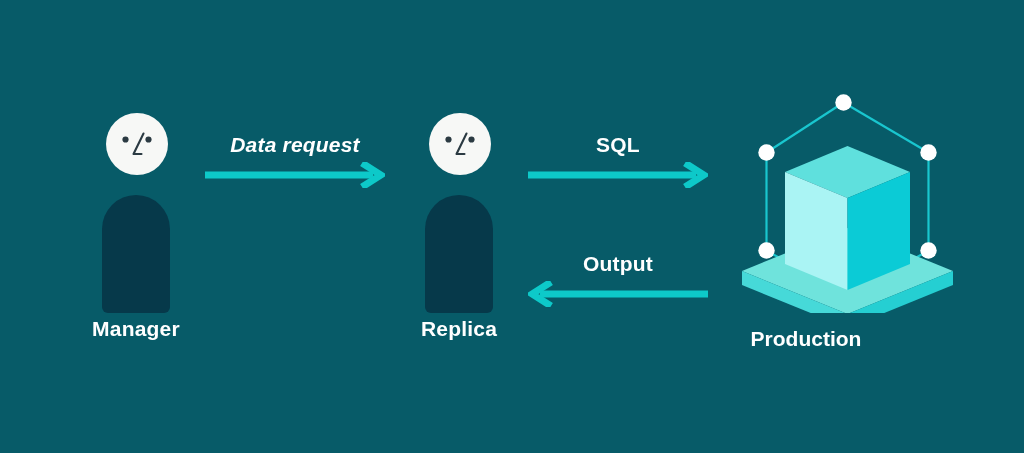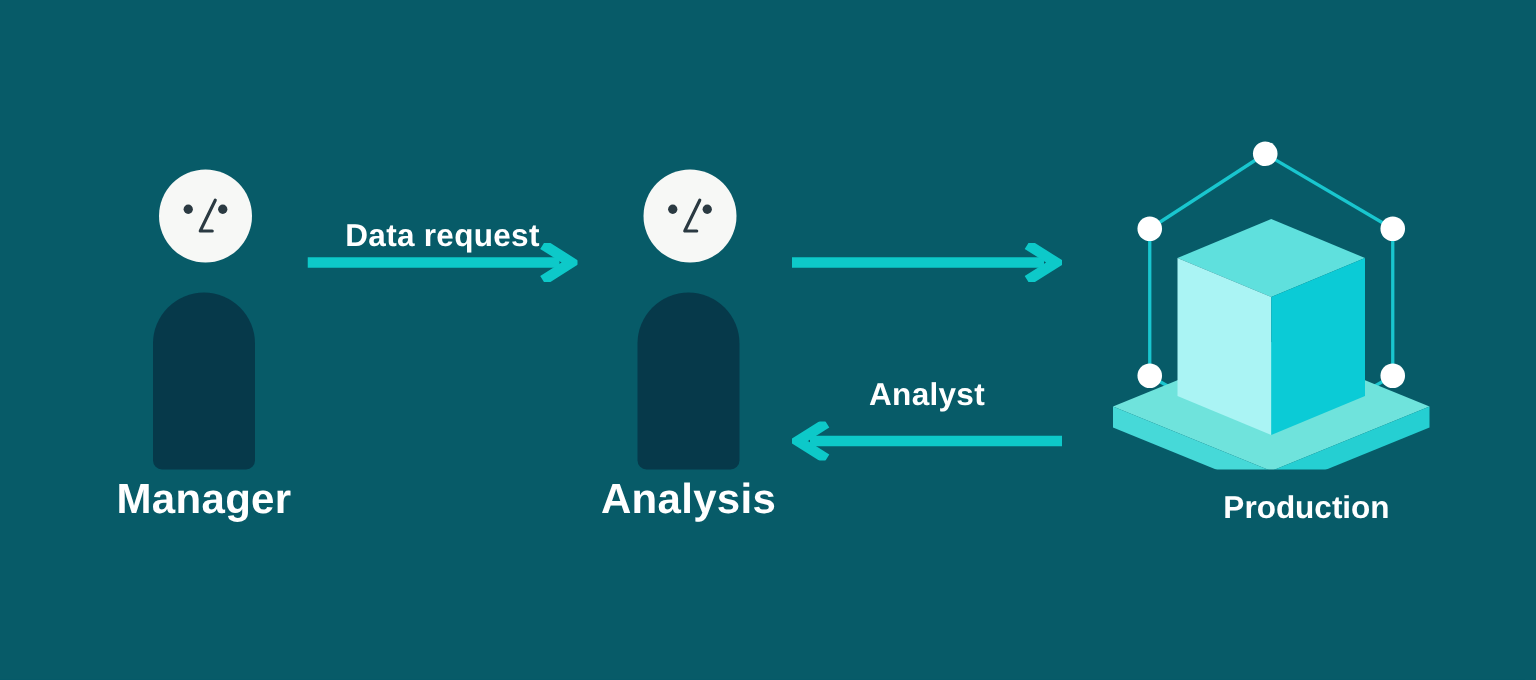--- a/index.html
+++ b/index.html
@@ -26,21 +26,21 @@
   }
   .person-body {
     position: absolute;
     background: #06394a;
   }
   .face-svg { position: absolute; left: 0; top: 0; }
 
   .person-label {
     position: absolute;
     color: #ffffff;
-    font-size: 28px;
+    font-size: 21px;
     font-weight: bold;
     letter-spacing: 0.2px;
     text-align: center;
     white-space: nowrap;
   }
 
   
   .flow { position: absolute; }
   .flow-label {
     position: absolute;
@@ -85,40 +85,41 @@
 
   <div class="person" style="left:411px; top:113px; width:96px; height:200px;">
     <div class="person-body" style="left:14px; top:82px; width:68px; height:118px; border-radius:34px 34px 6px 6px;"></div>
     <div class="person-head" style="left:18px; top:0px; width:62px; height:62px;"></div>
     <svg class="face-svg" width="96" height="200" viewBox="0 0 96 200">
       <circle cx="37.5" cy="26.5" r="3.1" fill="#2b3a42"></circle>
       <circle cx="60.5" cy="26.5" r="3.1" fill="#2b3a42"></circle>
       <path d="M55.5 20.5 L45.5 41.0 L53.5 41.0" stroke="#2b3a42" stroke-width="2.1" fill="none" stroke-linecap="round" stroke-linejoin="round"></path>
     </svg>
   </div>
-  <div class="person-label" style="left:379px; top:317px; width:160px;">Analysis</div>
+  <div class="person-label" style="left:379px; top:317px; width:160px;">Replica</div>
 
   <div class="flow" style="left:205px; top:133px; width:180px; height:55px;">
-    <div class="flow-label" style="left:0; top:13px;">Data request</div>
+    <div class="flow-label" style="left:0; top:0;font-style:italic;">Data request</div>
     <svg class="flow-arrow" width="180" height="26" viewBox="0 0 180 26" style="top:29px;">
       <line x1="0" y1="13" x2="168" y2="13" stroke="#0dc9c9" stroke-width="7"></line>
       <polyline points="157,1 176,13 157,25" fill="none" stroke="#0dc9c9" stroke-width="7" stroke-linecap="butt" stroke-linejoin="miter"></polyline>
     </svg>
   </div>
 
   <div class="flow" style="left:528px; top:133px; width:180px; height:55px;">
+    <div class="flow-label" style="left:0; top:0;">SQL</div>
     <svg class="flow-arrow" width="180" height="26" viewBox="0 0 180 26" style="top:29px;">
       <line x1="0" y1="13" x2="168" y2="13" stroke="#0dc9c9" stroke-width="7"></line>
       <polyline points="157,1 176,13 157,25" fill="none" stroke="#0dc9c9" stroke-width="7" stroke-linecap="butt" stroke-linejoin="miter"></polyline>
     </svg>
   </div>
 
 
   <div class="flow" style="left:528px; top:252px; width:180px; height:55px;">
-    <div class="flow-label" style="left:0; top:0;">Analyst</div>
+    <div class="flow-label" style="left:0; top:0;">Output</div>
     <svg class="flow-arrow" width="180" height="26" viewBox="0 0 180 26" style="top:29px;">
       <line x1="12" y1="13" x2="180" y2="13" stroke="#0dc9c9" stroke-width="7"></line>
       <polyline points="23,1 4,13 23,25" fill="none" stroke="#0dc9c9" stroke-width="7" stroke-linecap="butt" stroke-linejoin="miter"></polyline>
     </svg>
   </div>
 
   <div class="db" style="left:735px; top:88px; width:225px; height:225px;">
     <svg class="db-svg" width="225" height="225" viewBox="0 0 225 225">
 
       <g stroke="#19c6cf" stroke-width="2.2" fill="none">
@@ -143,17 +144,17 @@
       <polygon points="175,84 112.5,110 112.5,202 175,176" fill="#0bcbd6"></polygon>
 
       <circle cx="108.5" cy="14.5" r="8.2" fill="#ffffff"></circle>
       <circle cx="31.5" cy="64.5" r="8.2" fill="#ffffff"></circle>
       <circle cx="193.5" cy="64.5" r="8.2" fill="#ffffff"></circle>
       <circle cx="31.5" cy="162.5" r="8.2" fill="#ffffff"></circle>
       <circle cx="193.5" cy="162.5" r="8.2" fill="#ffffff"></circle>
     </svg>
   </div>
 
-  <div class="db-label" style="left:756px; top:325px; width:230px;">
+  <div class="db-label" style="left:691px; top:325px; width:230px;">
     <div>Production</div>
   </div>
 
 </div>
 
 </body></html>

